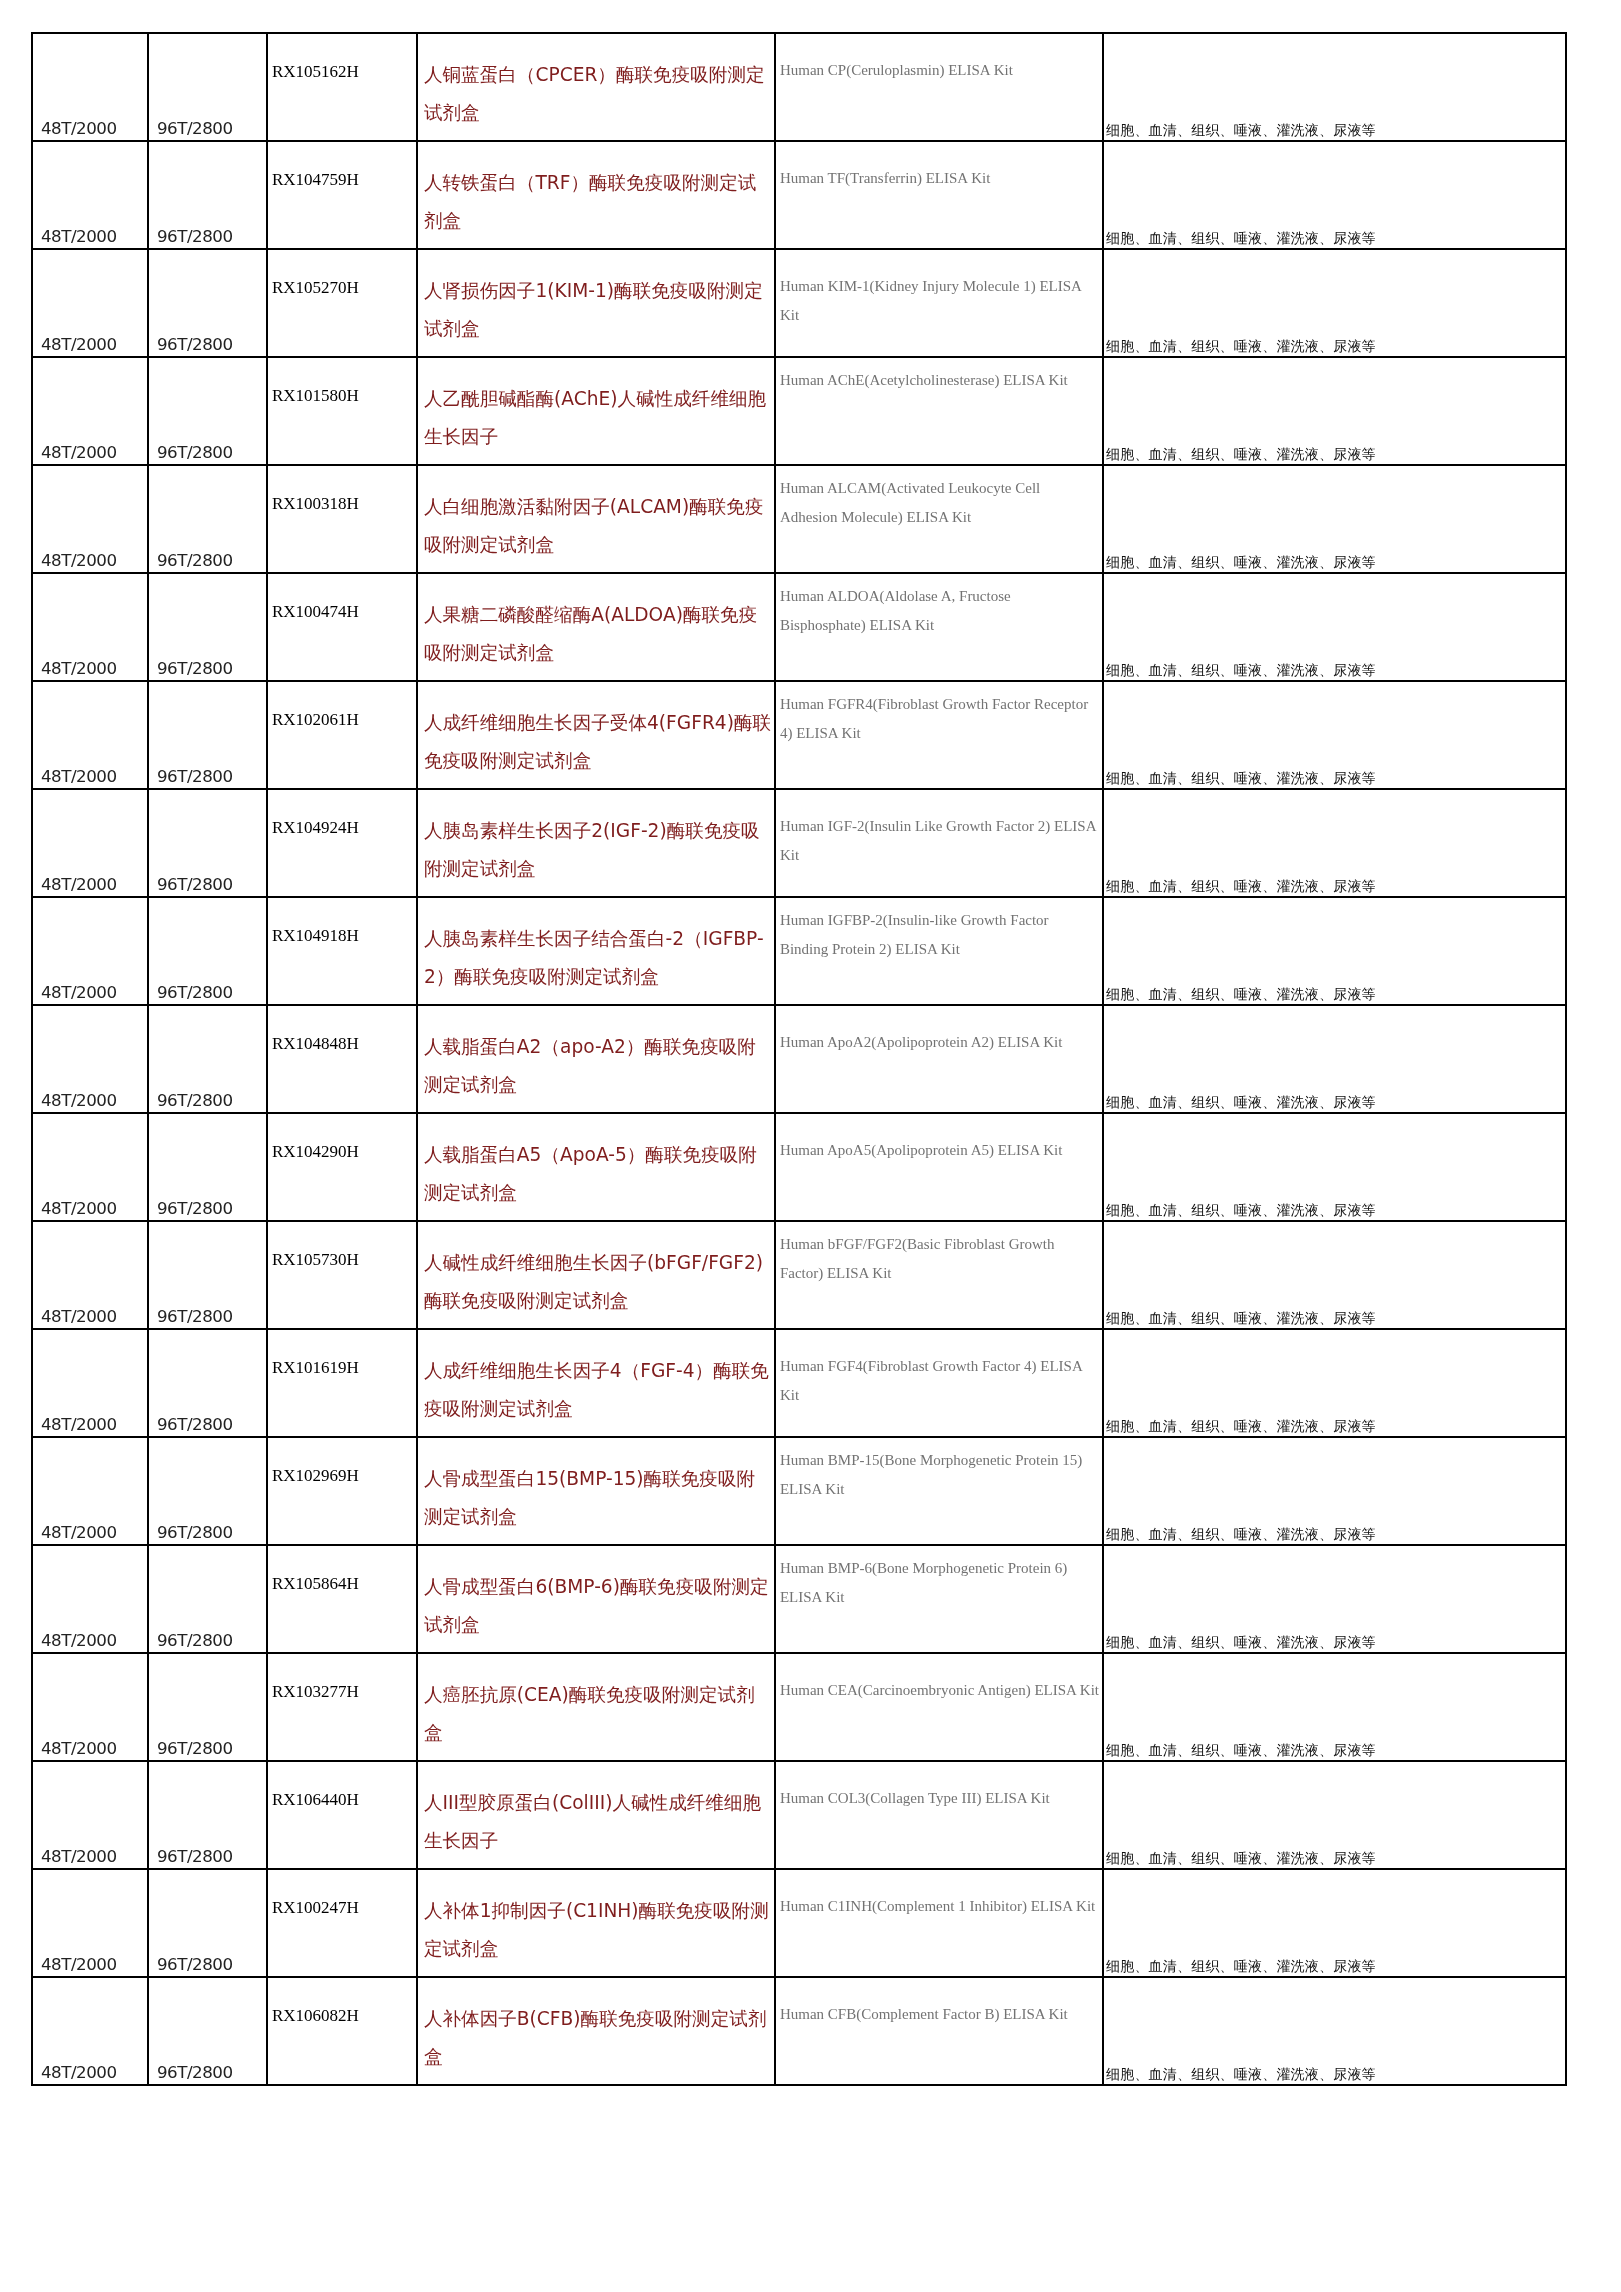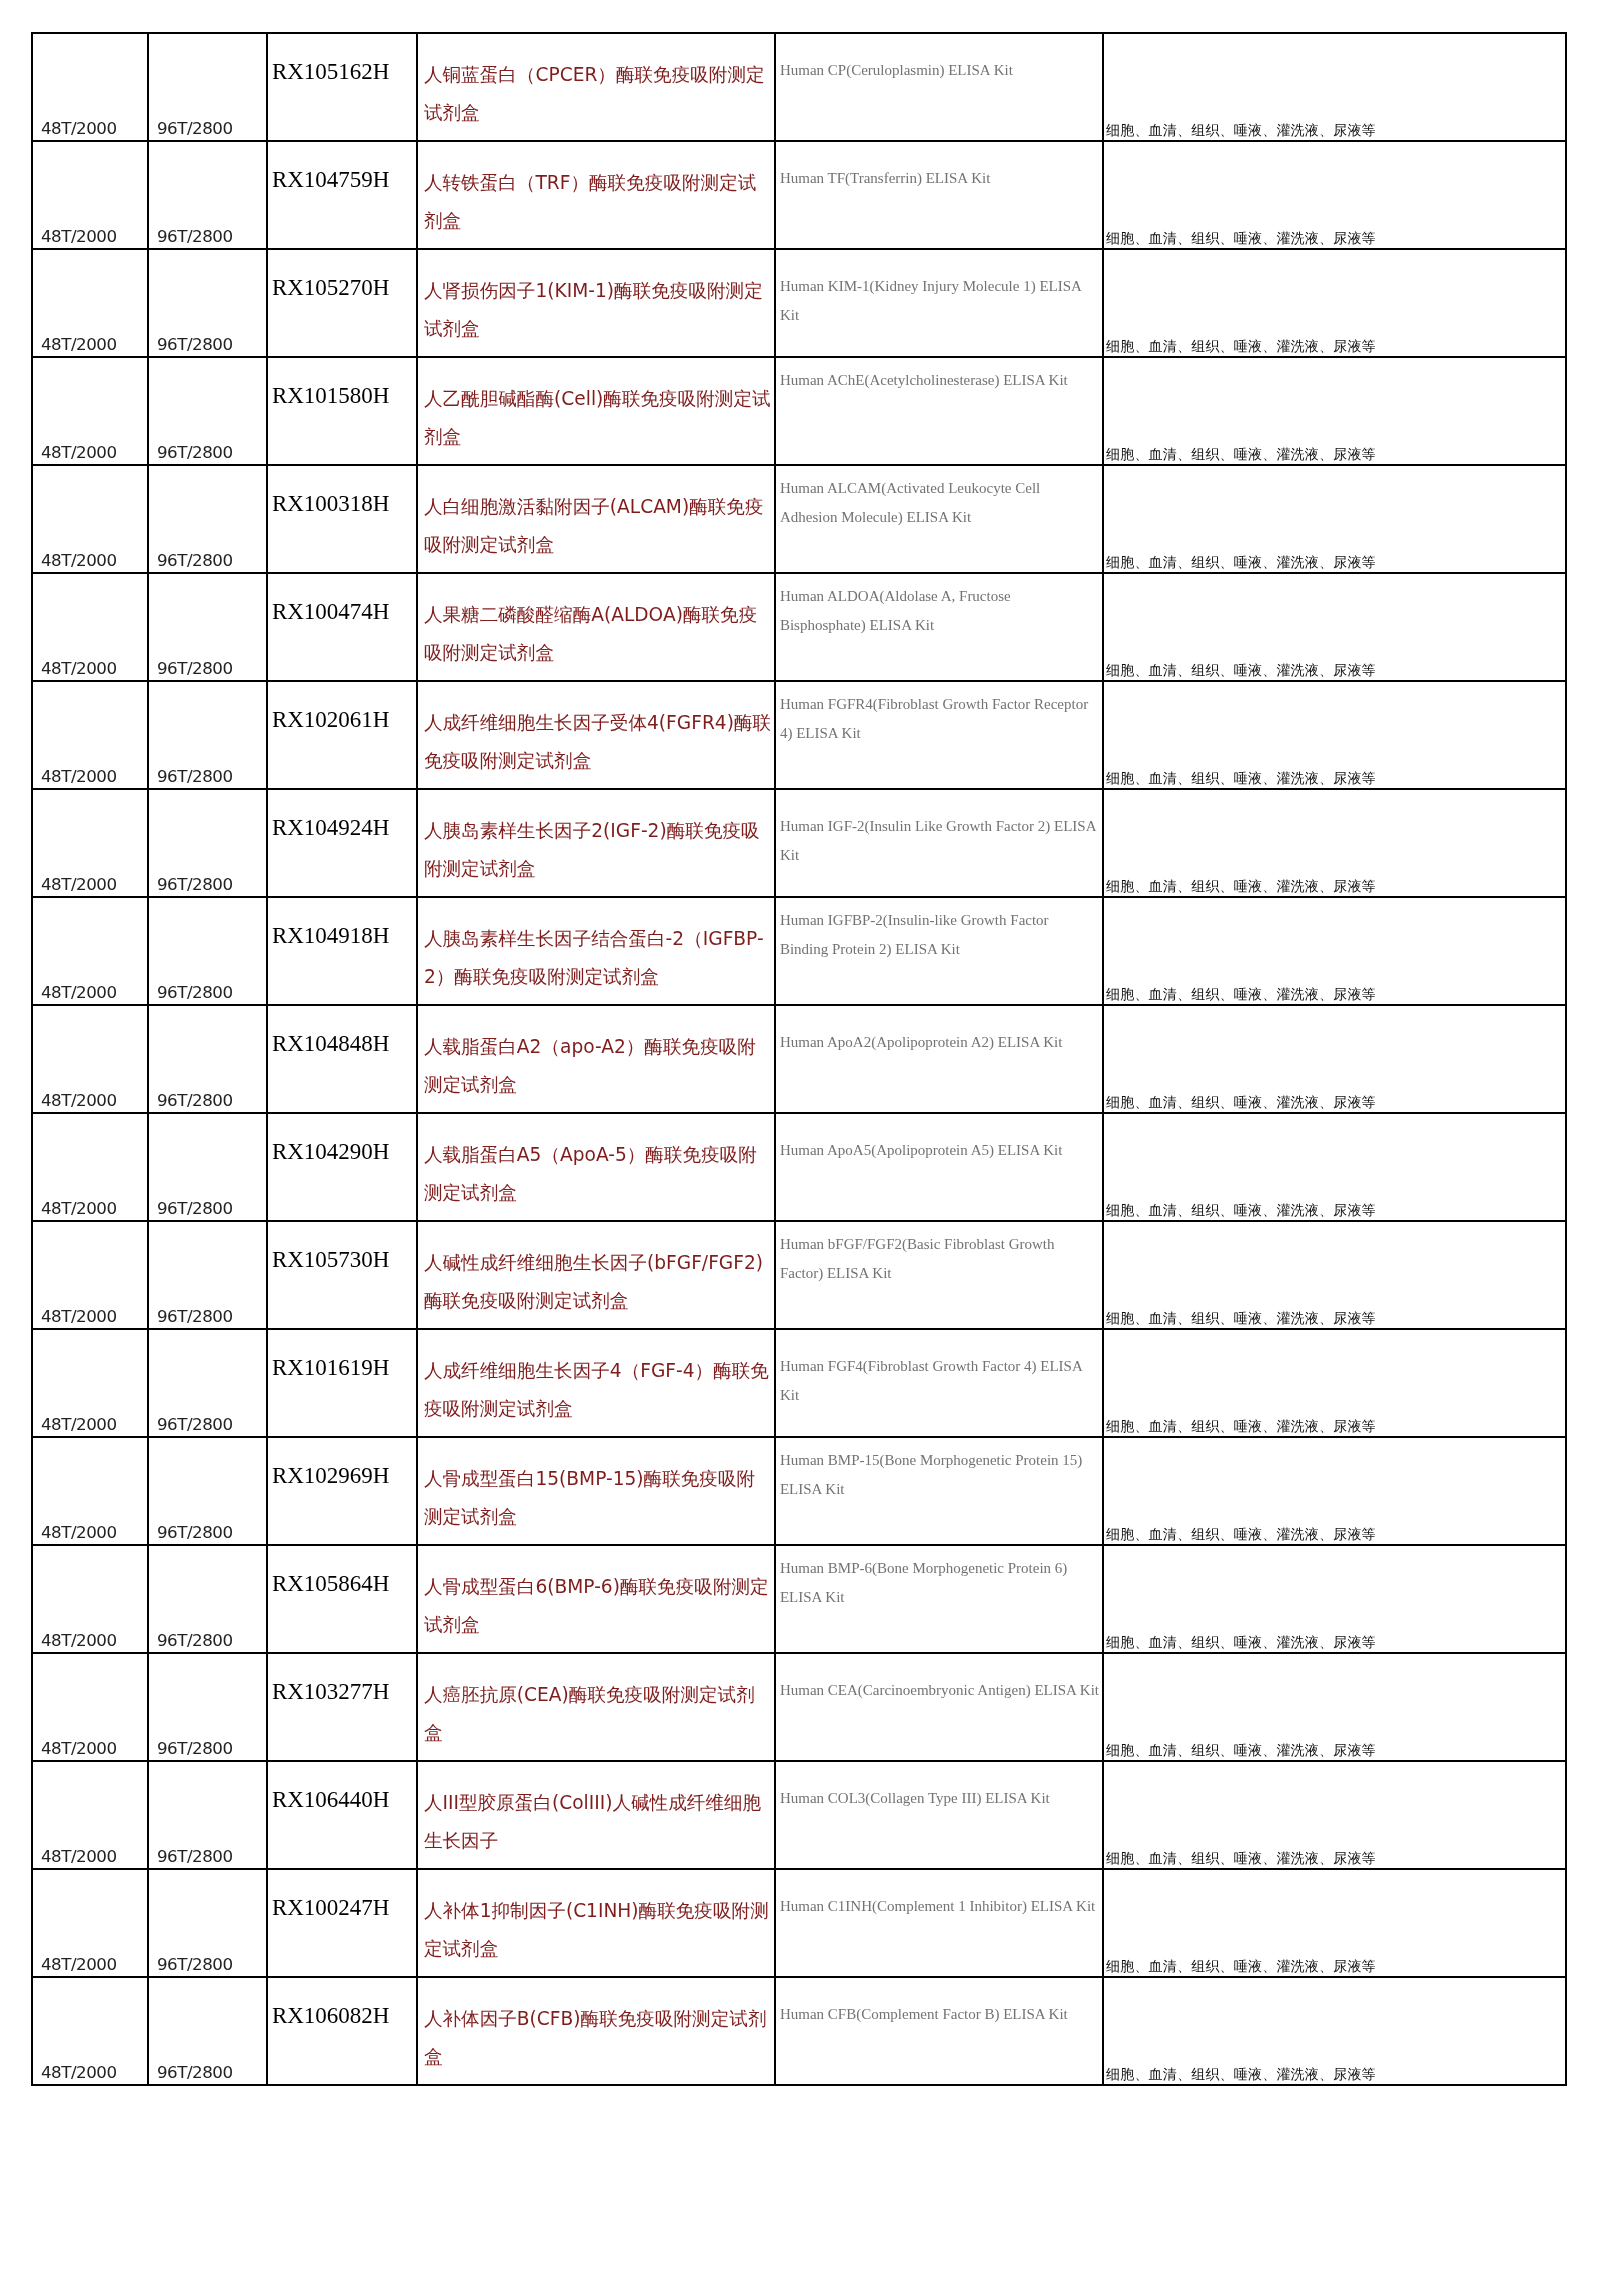--- a/index.html
+++ b/index.html
@@ -23,21 +23,21 @@
     position:absolute; left:8px; bottom:2px;
     font-family:"DejaVu Sans", sans-serif;
     font-size:16.7px; color:#222; letter-spacing:-0.5px;
     white-space:nowrap;
   }
   .mid {
     position:absolute; left:3.9px; top:0; bottom:0;
     display:flex; align-items:center;
   }
   .cat {
-    font-family:"Liberation Serif", serif; font-size:23px; color:#000;
+    font-family:"Liberation Serif", serif; font-size:17px; color:#000;
     margin-top:-31px;
   }
   .cn {
     position:absolute; left:5.9px; right:2px; top:21.6px;
     font-family:"DejaVu Sans", sans-serif; font-size:18.6px; line-height:38px;
     color:#7f1d1d;
   }
   .en {
     position:absolute; left:3.9px; right:2px; top:7.8px;
     font-family:"Liberation Serif", serif; font-size:15px; line-height:29px;
@@ -138,21 +138,21 @@
         </td>
     <td>
           <span class="bottom-text">96T/2800</span>
         </td>
     <td>
           <div class="mid">
             <span class="cat">RX101580H</span>
           </div>
         </td>
     <td>
-          <div class="cn">人乙酰胆碱酯酶(Cell)酶联免疫吸附测定试剂盒</div>
+          <div class="cn">人乙酰胆碱酯酶(AChE)人碱性成纤维细胞生长因子</div>
         </td>
     <td>
           <div class="en">Human AChE(Acetylcholinesterase) ELISA Kit</div>
         </td>
     <td>
           <span class="sample">细胞、血清、组织、唾液、灌洗液、尿液等</span>
         </td>
   </tr>
 
   <tr>

